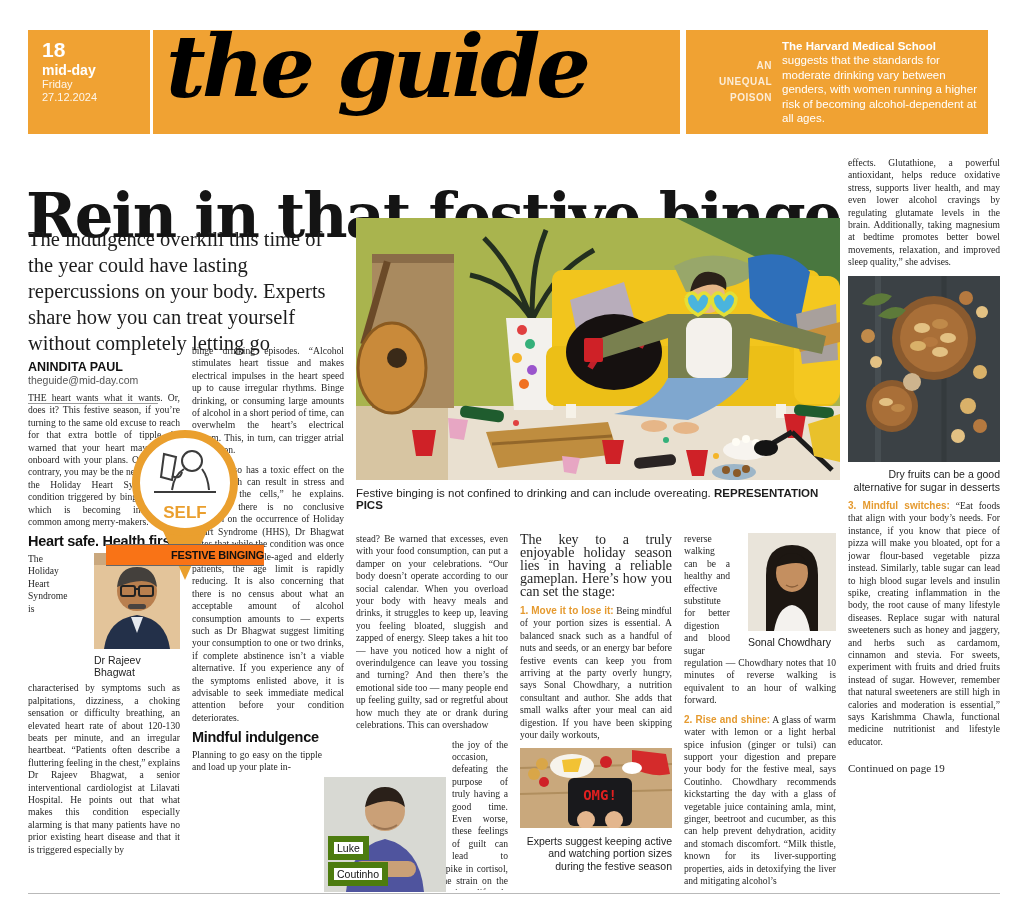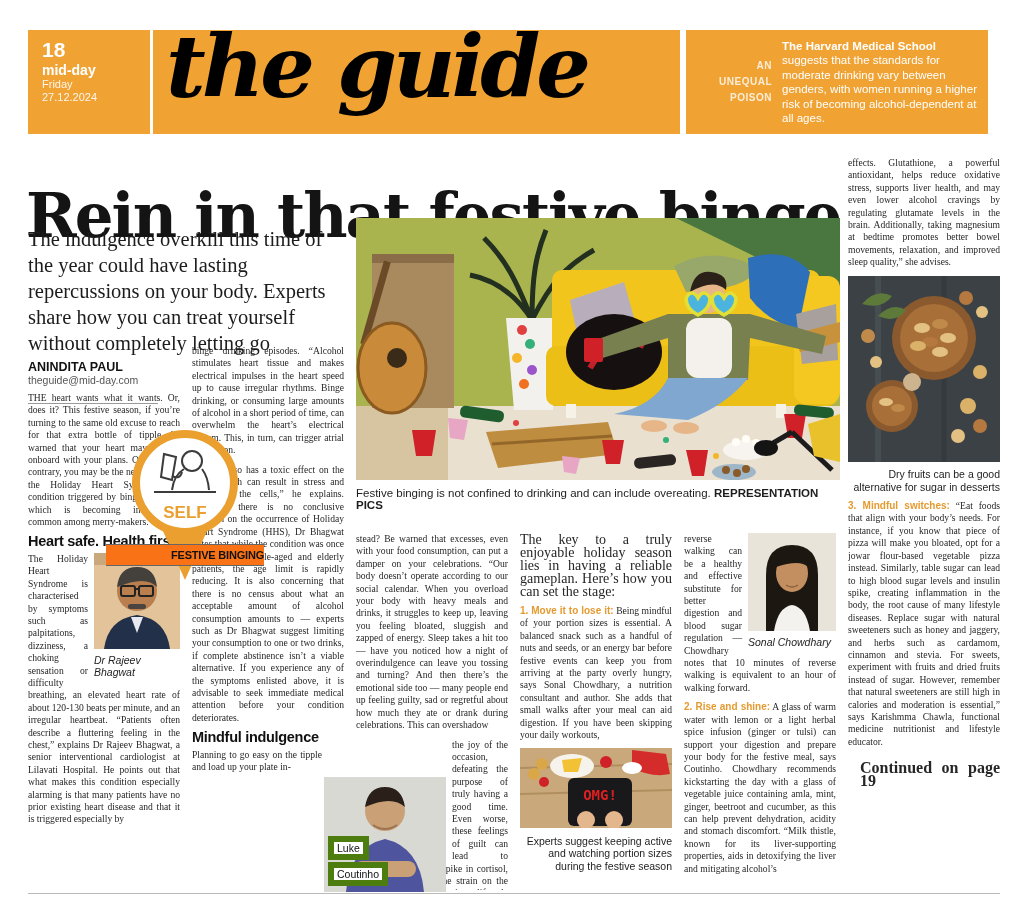--- a/index.html
+++ b/index.html
@@ -28,23 +28,23 @@
   .byline{position:absolute;left:28px;top:360px;font-family:"Liberation Sans",sans-serif;}
   .byline .name{font-size:12.5px;font-weight:bold;color:#111;}
   .byline .mail{font-size:10.5px;color:#555;padding-bottom:17px;border-bottom:1.5px solid #9a9a9a;width:130px;}
   
   .col{position:absolute;width:152px;font-size:9.6px;line-height:12.4px;text-align:justify;overflow:hidden;}
   .col p{margin:0 0 7px 0;}
   .col h3{margin:2px 0 5px 0;font-family:"Liberation Sans",sans-serif;font-size:14.5px;
           letter-spacing:-.3px;color:#111;}
   .lead-bold{font-weight:normal;font-size:14px;line-height:13px;}
   .item-label{font-family:"Liberation Sans",sans-serif;font-weight:bold;color:#E59A2F;font-size:10px;}
-  .continued{font-weight:bold;font-size:16px;margin-top:14px;margin-left:12px;}
-  
-  .float-fig{float:right;margin:0 0 4px 6px;font-family:"Liberation Sans",sans-serif;font-style:italic;}
+  .continued{font-weight:normal;font-size:11px;margin-top:14px;}
+  
+  .float-fig{float:right;margin:0 0 4px 18px;font-family:"Liberation Sans",sans-serif;}
   .fig-label{font-size:10.5px;font-weight:normal;color:#222;line-height:12px;margin-top:2px;text-align:left;}
   .main-photo{position:absolute;left:356px;top:218px;width:484px;height:262px;overflow:hidden;}
   .main-cap{position:absolute;left:356px;top:487px;width:486px;font-family:"Liberation Sans",sans-serif;
             font-size:11.5px;color:#1d1d1d;}
   .main-cap b{font-weight:bold;}
   .inline-fig{margin:4px 0 3px 0;}
   .cap{font-family:"Liberation Sans",sans-serif;font-size:10.5px;line-height:12.5px;color:#1d1d1d;
        text-align:right;margin-bottom:7px;}
   .luke-photo{position:absolute;left:324px;top:777px;width:122px;height:115px;z-index:5;}
   .luke-tags{position:absolute;left:4px;bottom:6px;font-family:"Liberation Sans",sans-serif;font-size:10.5px;}

